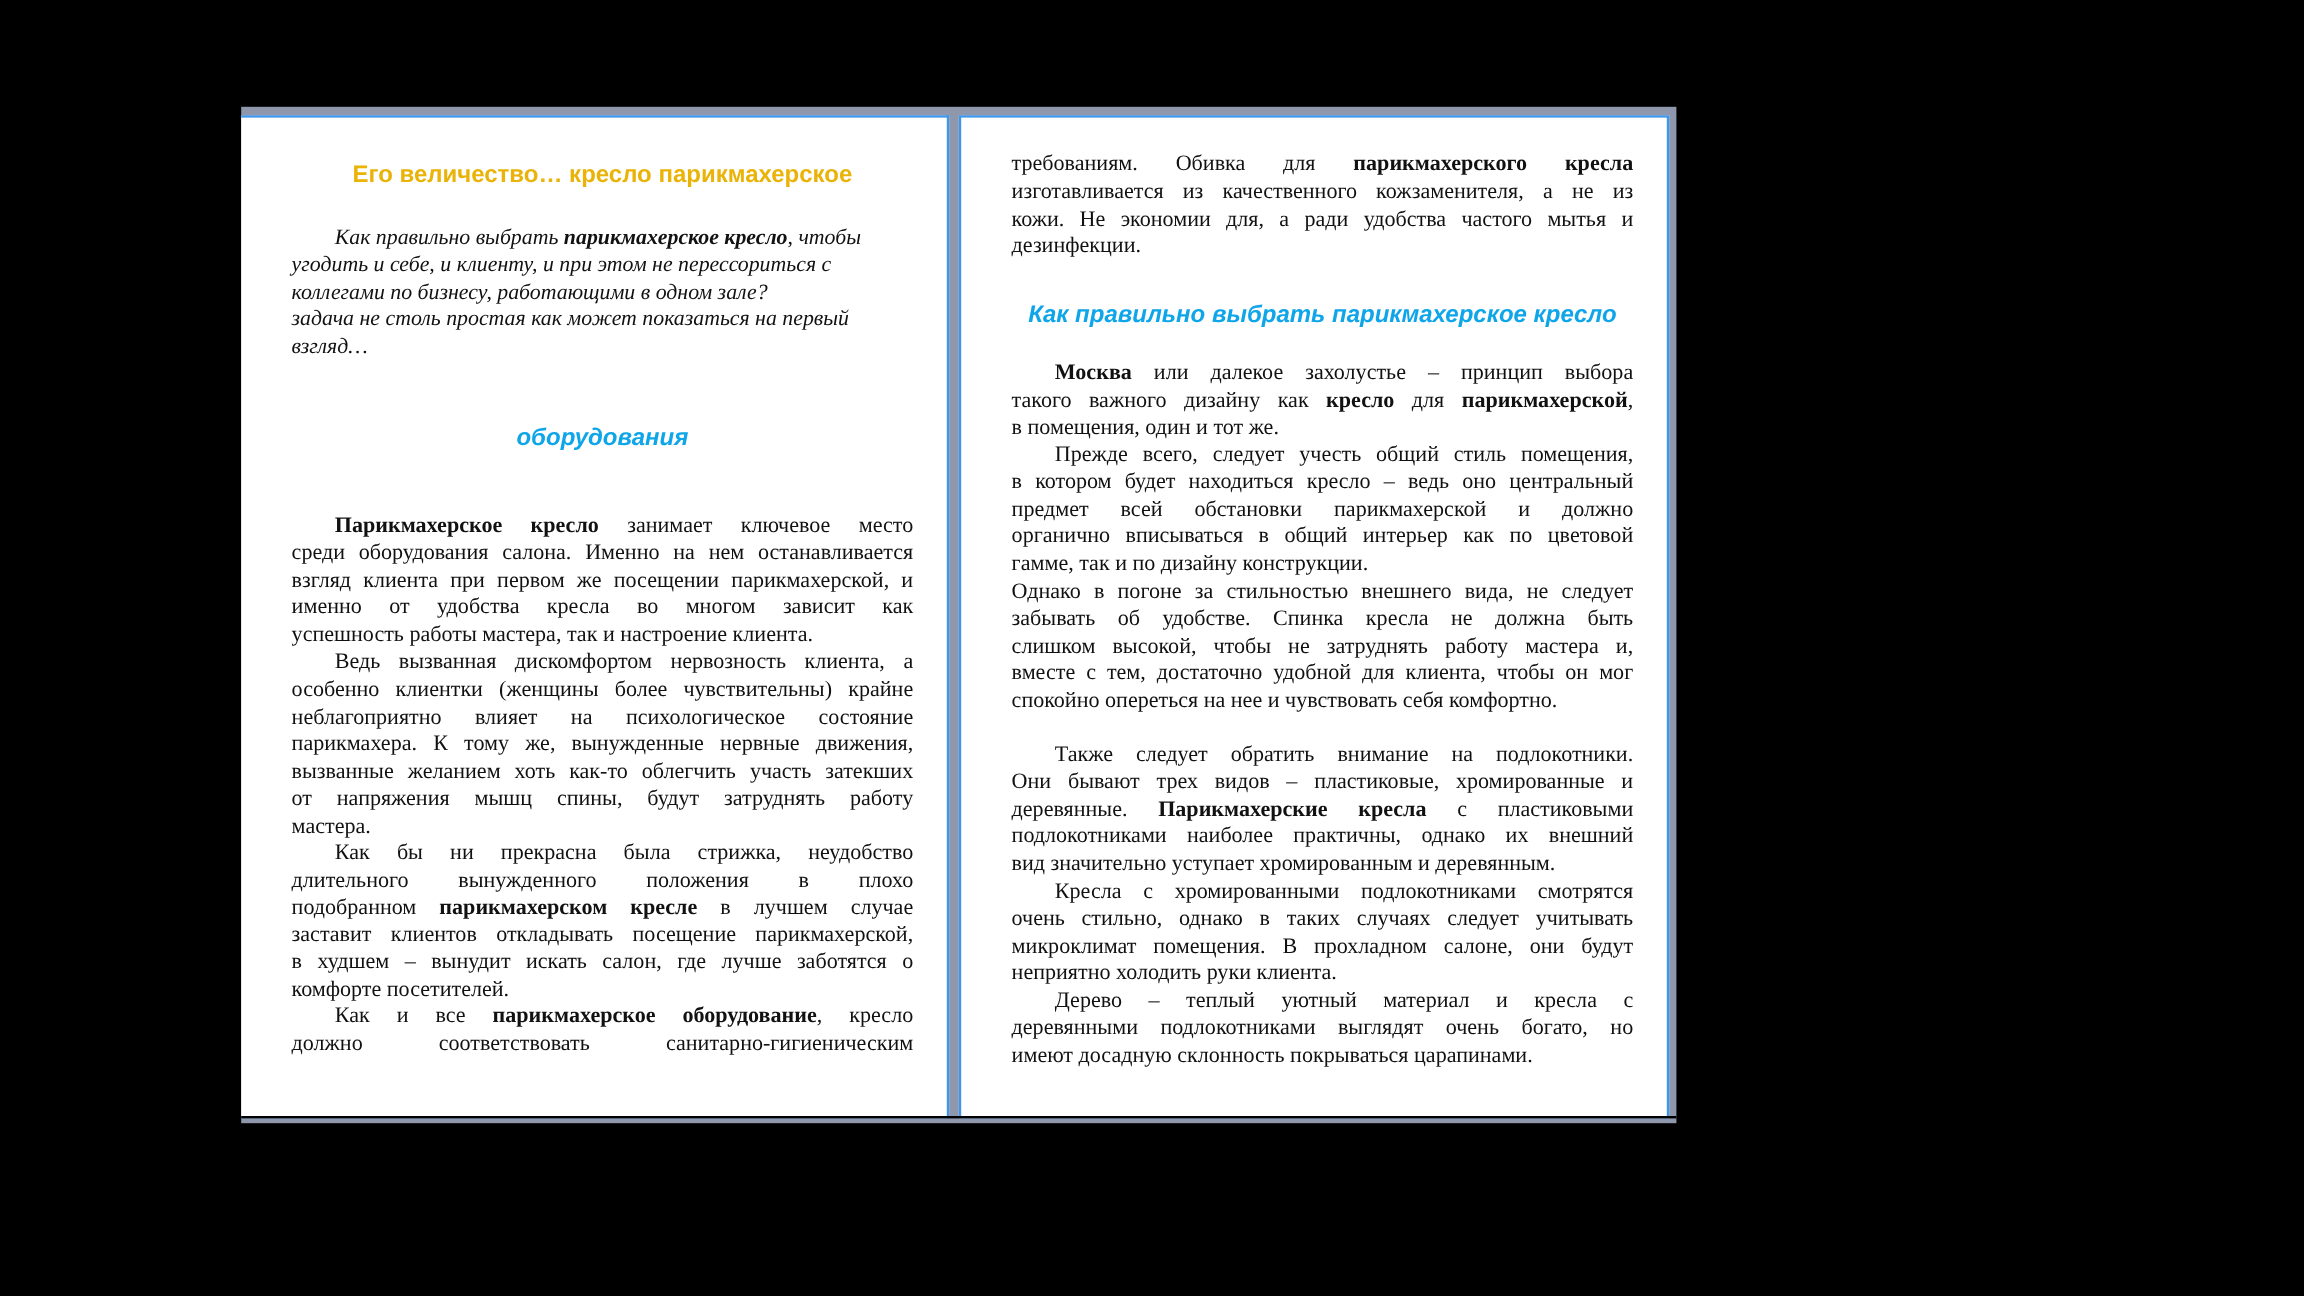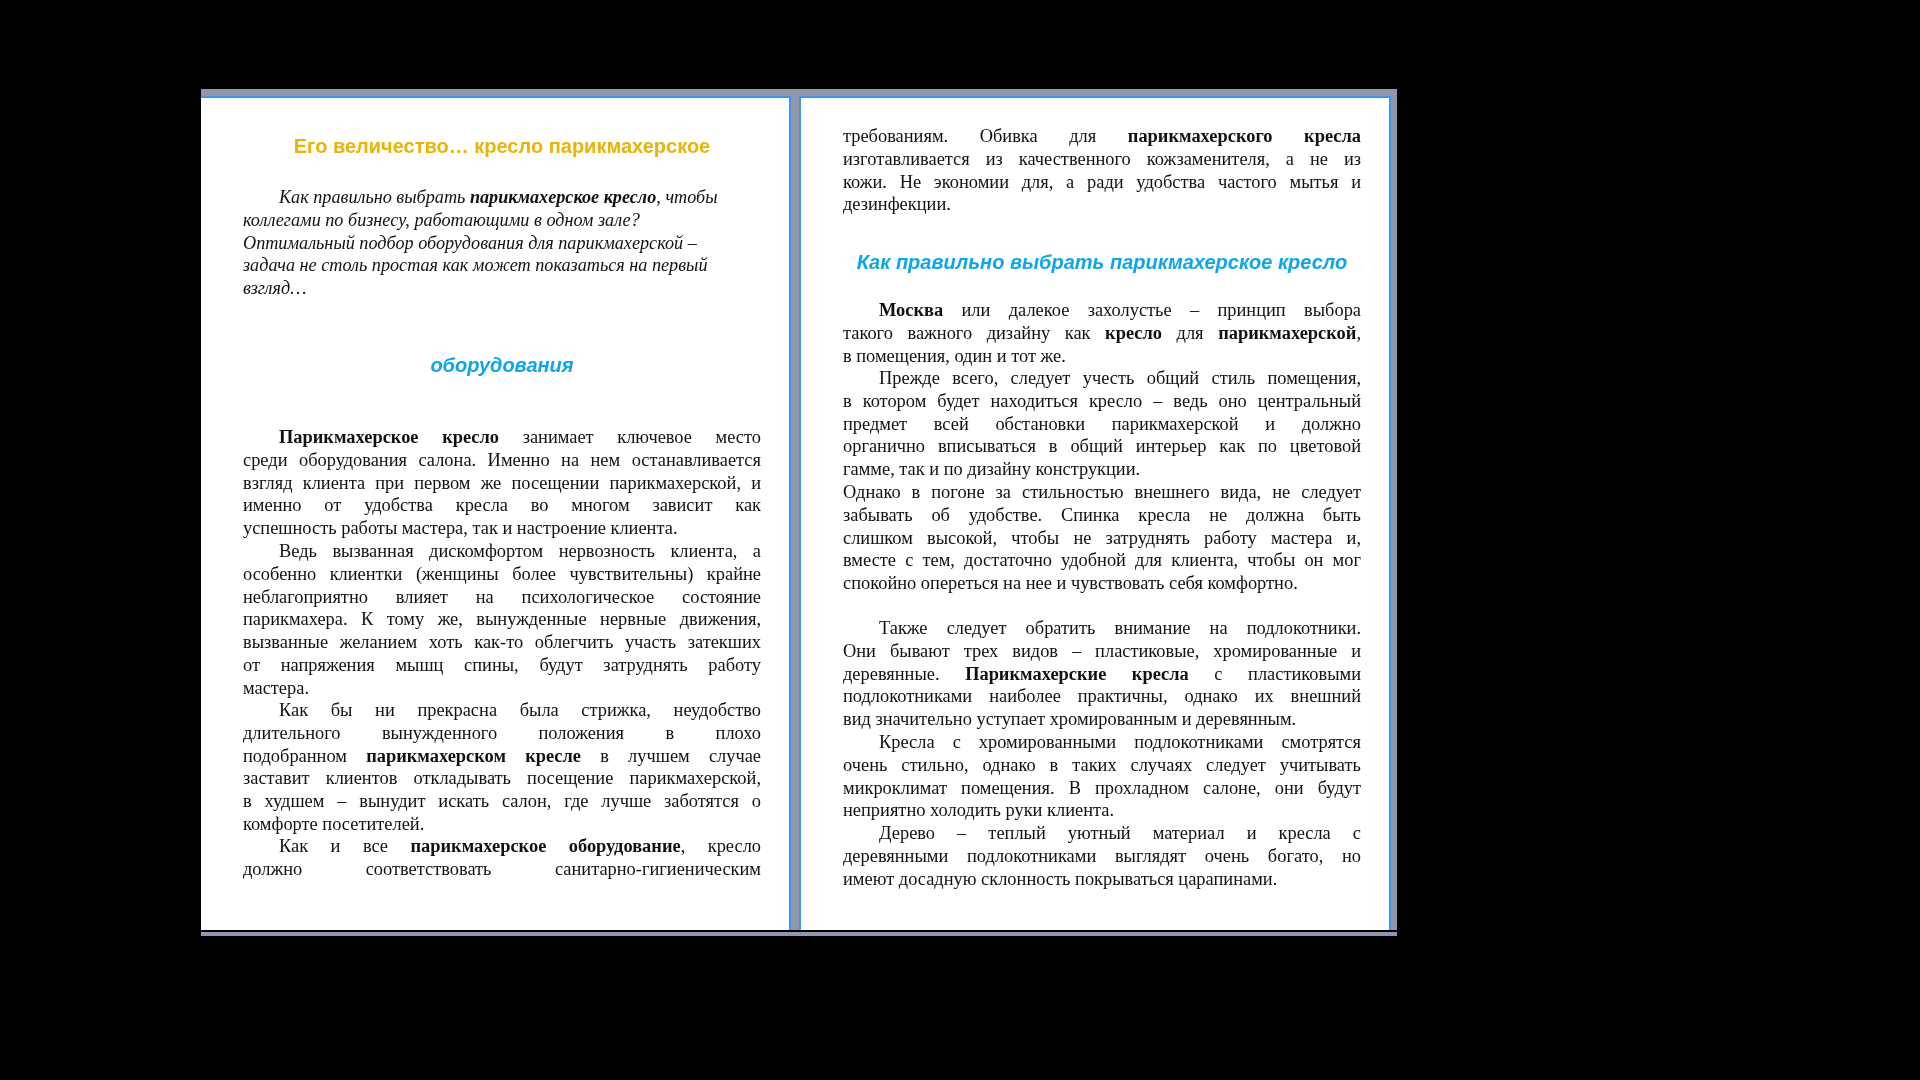--- a/index.html
+++ b/index.html
@@ -50,22 +50,22 @@
 
 <div class="spread-frame"></div>
 <div class="page page-left"></div>
 <div class="page page-right"></div>
 <div class="bottom-black"></div>
 
 <div class="h-title" style="left:243px; top:134px; width:518px;">Его величество… кресло парикмахерское</div>
 
 <div class="para italic col col-left" style="top:186px;">
     <span class="line indent last"><span>Как правильно выбрать </span><span class="b">парикмахерское кресло</span><span>, чтобы</span></span>
+    <span class="line last"><span>угодить и себе, и клиенту, и при этом не перессориться с</span></span>
     <span class="line last"><span>коллегами по бизнесу, работающими в одном зале?</span></span>
-    <span class="line last"><span>Оптимальный подбор оборудования для парикмахерской –</span></span>
     <span class="line last"><span>задача не столь простая как может показаться на первый</span></span>
     <span class="line last"><span>взгляд…</span></span>
   </div>
 
 <div class="h-section col col-left" style="top:353px;">
   <div>оборудования</div>
 </div>
 
 <div class="para col col-left" style="top:426px;">
     <span class="line indent"><span class="b">Парикмахерское кресло</span><span> занимает ключевое место</span></span>

